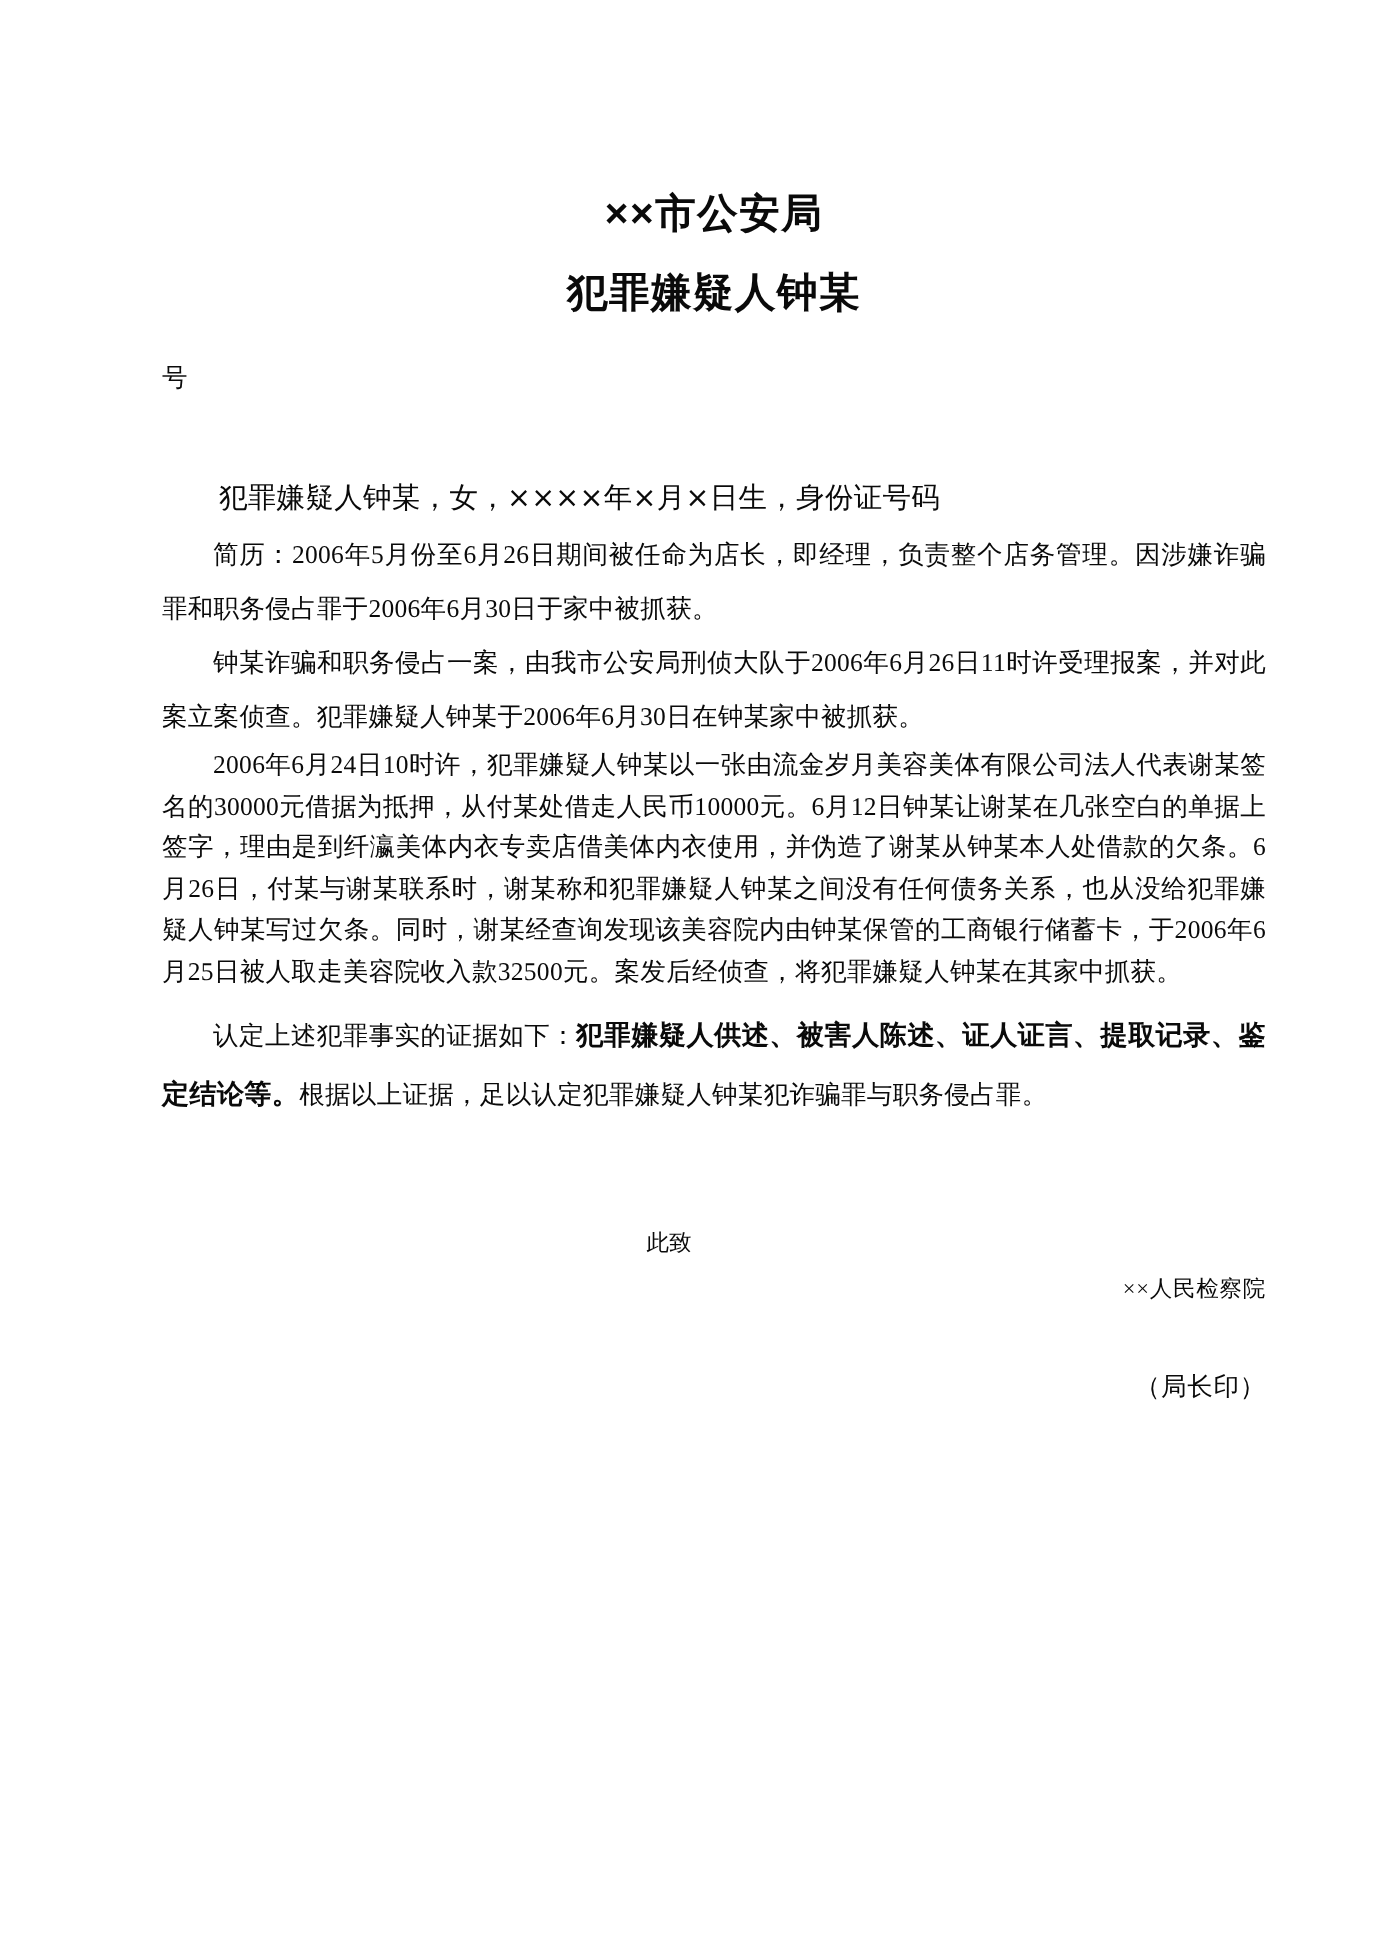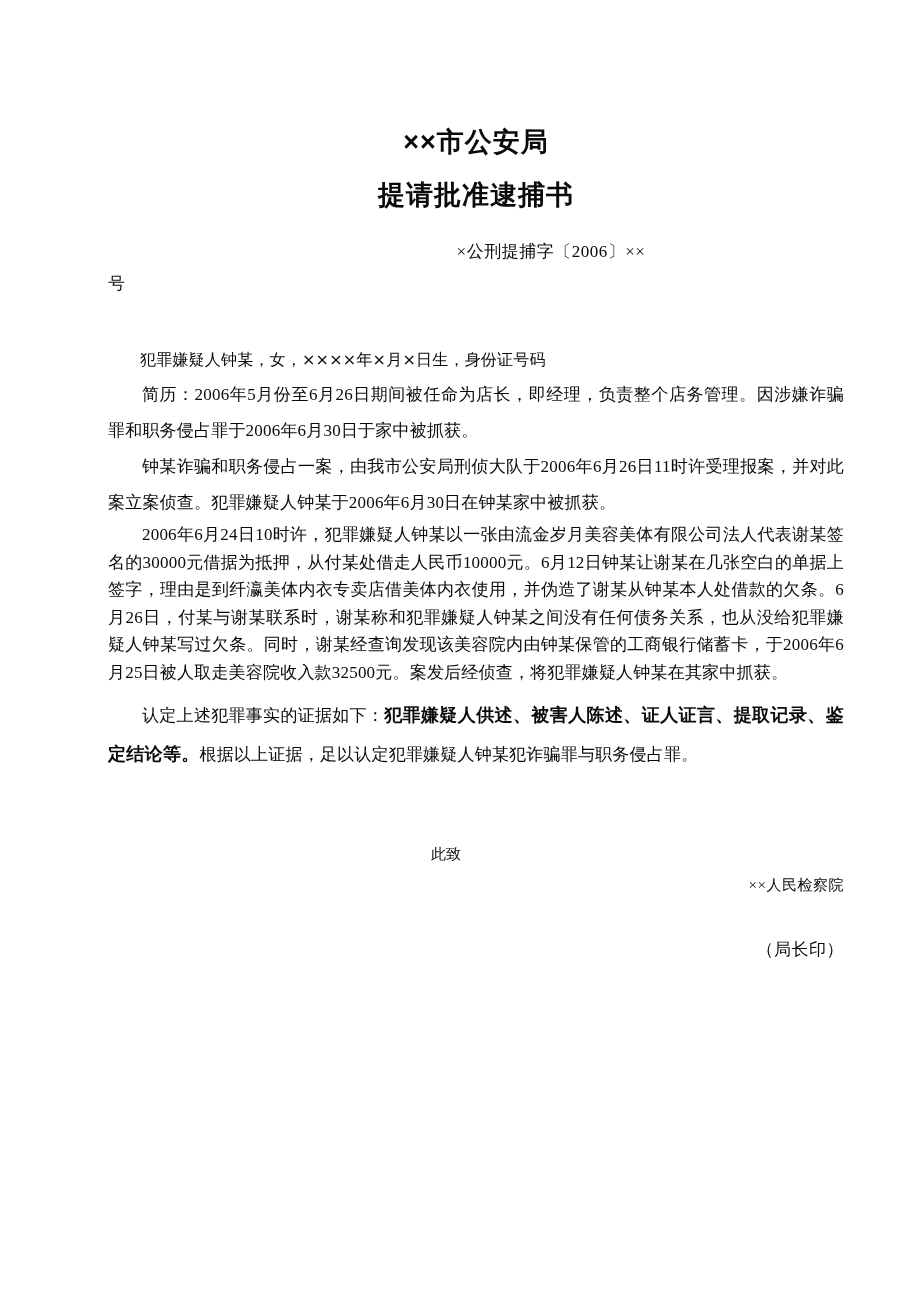--- a/index.html
+++ b/index.html
@@ -73,21 +73,21 @@
     text-align: justify;
     text-justify: inter-ideograph;
     line-height: 2.12;
     letter-spacing: 0.2px;
   }
   p.para.indent { text-indent: 2em; }
 
   
   .heavy {
     font-family: "DejaVu Sans", "Liberation Sans", sans-serif;
-    font-size: 16px;
+    font-size: 19px;
     letter-spacing: 0px;
   }
 
   
   p.tight {
     line-height: 1.62;
   }
 
   
   .emph {
@@ -129,24 +129,23 @@
   .seal-line.second { padding-left: 330px; }
 </style>
 </head>
 <body>
 
 <div id="page">
   <div class="content">
 
     <h1 class="doc-title title-1">××市公安局</h1>
 
-    <h2 class="doc-title title-2">提请批准逮捕书</h2>
+    <h2 class="doc-title title-2">犯罪嫌疑人钟某</h2>
 
     <div class="docnum-block">
-      <div class="docnum-line">×公刑提捕字〔2006〕××</div>
       <div class="docnum-tail">号</div>
     </div>
 
     <div class="body-block">
 
       <p class="para indent heavy">犯罪嫌疑人钟某，女，××××年×月×日生，身份证号码</p>
 
 
       <p class="para indent">简历：2006年5月份至6月26日期间被任命为店长，即经理，负责整个店务管理。因涉嫌诈骗罪和职务侵占罪于2006年6月30日于家中被抓获。</p>
 

